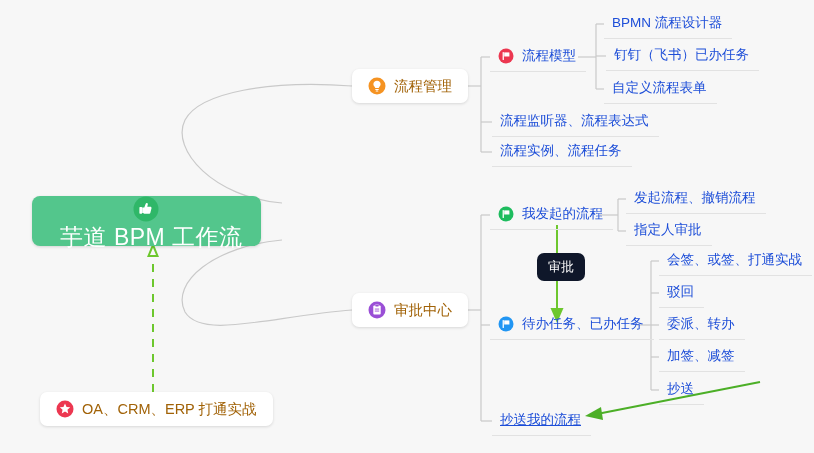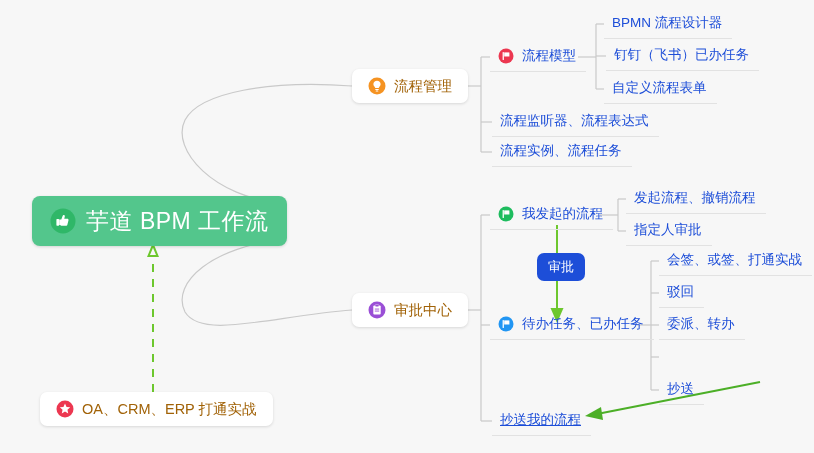--- a/index.html
+++ b/index.html
@@ -86,21 +86,21 @@
     display: inline-flex;
     align-items: center;
     justify-content: center;
     flex: 0 0 auto;
   }
   .icon svg { display: block; }
 
   
   .badge-node {
     position: absolute;
-    background: #1d4ed8;
+    background: #0f172a;
     border-radius: 7px;
     height: 28px;
     padding: 0 11px;
     display: flex;
     align-items: center;
     justify-content: center;
     color: #ffffff;
     font-size: 13px;
     z-index: 5;
   }
@@ -158,21 +158,21 @@
       <path d="M 557 225 L 557 313" fill="none" stroke="#6dc72e" stroke-width="2"></path>
       <path d="M 557 323 L 550.5 308 L 563.5 308 Z" fill="#6dc72e"></path>
     </g>
 
     <g>
       <path d="M 760 382 L 597 414" fill="none" stroke="#4caf27" stroke-width="2"></path>
       <path d="M 585 416 L 601 407 L 603 420 Z" fill="#4caf27"></path>
     </g>
   </svg>
 
-  <div class="node root-node" style="left:32px; top:196px;">
+  <div class="node root-node" style="left:32px; top:196px;flex-direction:column;">
     <span class="icon">
       <svg width="26" height="26" viewBox="0 0 26 26">
         <circle cx="13" cy="13" r="12.5" fill="#2fb768"></circle>
         <path d="M9.2 11.4h2.1l1.3-3.5c.25-.7.85-1.05 1.45-.85.6.2.9.8.75 1.45l-.55 2.3h3.1c.8 0 1.35.7 1.15 1.45l-1.15 4.4c-.15.6-.7 1-1.3 1h-4.7c-.5 0-.9-.25-1.1-.6H9.2z" fill="#ffffff"></path>
         <rect x="6.4" y="11.1" width="2.7" height="6.6" rx="0.6" fill="#ffffff"></rect>
       </svg>
     </span>
     <span class="root-label">芋道 BPM 工作流</span>
   </div>
 
@@ -278,20 +278,23 @@
   </div>
 
   <div class="node leaf-node" style="left:659px; top:277px;">
     <span class="leaf-label">驳回</span>
   </div>
 
   <div class="node leaf-node" style="left:659px; top:309px;">
     <span class="leaf-label">委派、转办</span>
   </div>
 
+  <div class="node leaf-node" style="left:659px; top:341px;">
+    <span class="leaf-label">加签、减签</span>
+  </div>
 
   <div class="node leaf-node" style="left:659px; top:374px;">
     <span class="leaf-label">抄送</span>
   </div>
 
   <div class="node leaf-node" style="left:492px; top:405px;text-decoration:underline;">
     <span class="leaf-label">抄送我的流程</span>
   </div>
 
   <div class="badge-node" style="left:537px; top:253px;">

